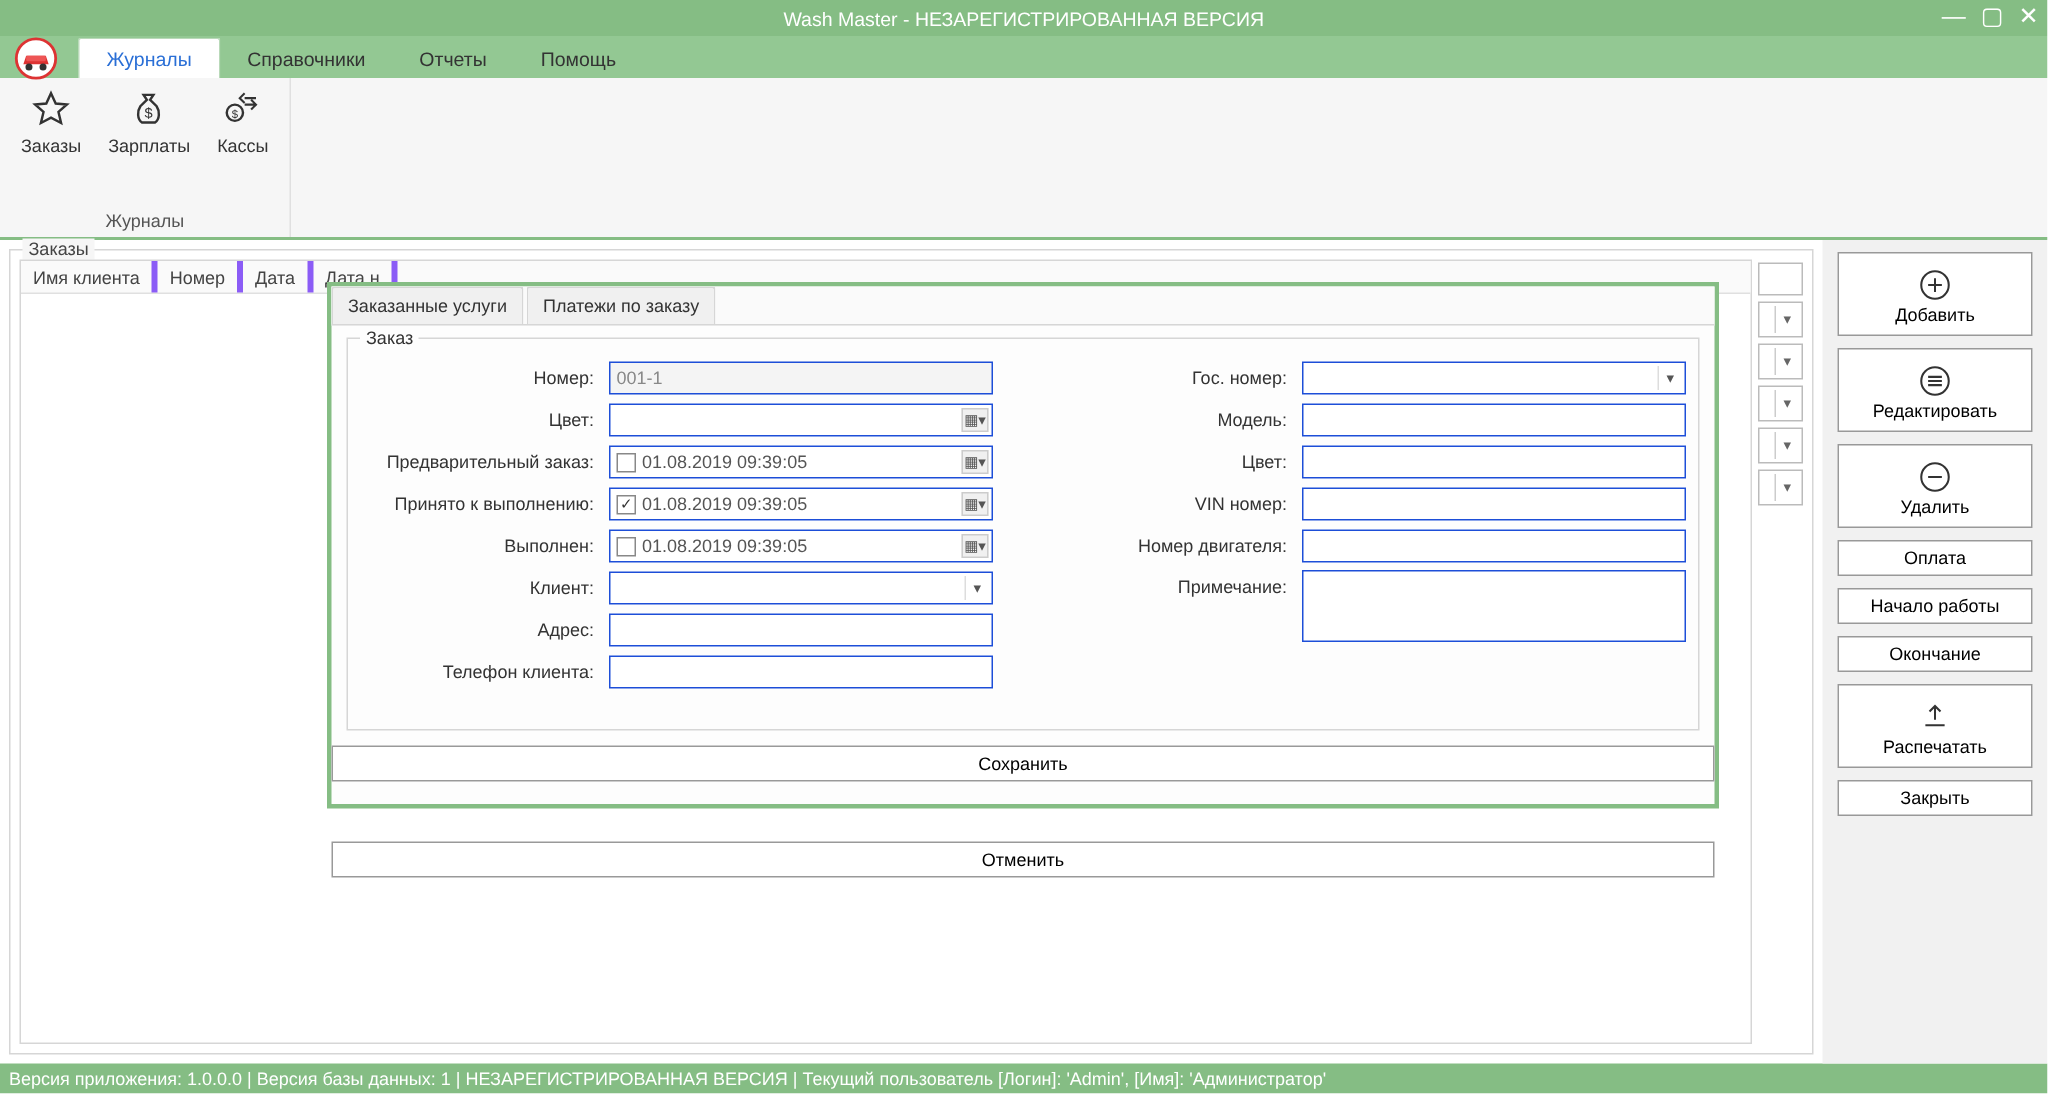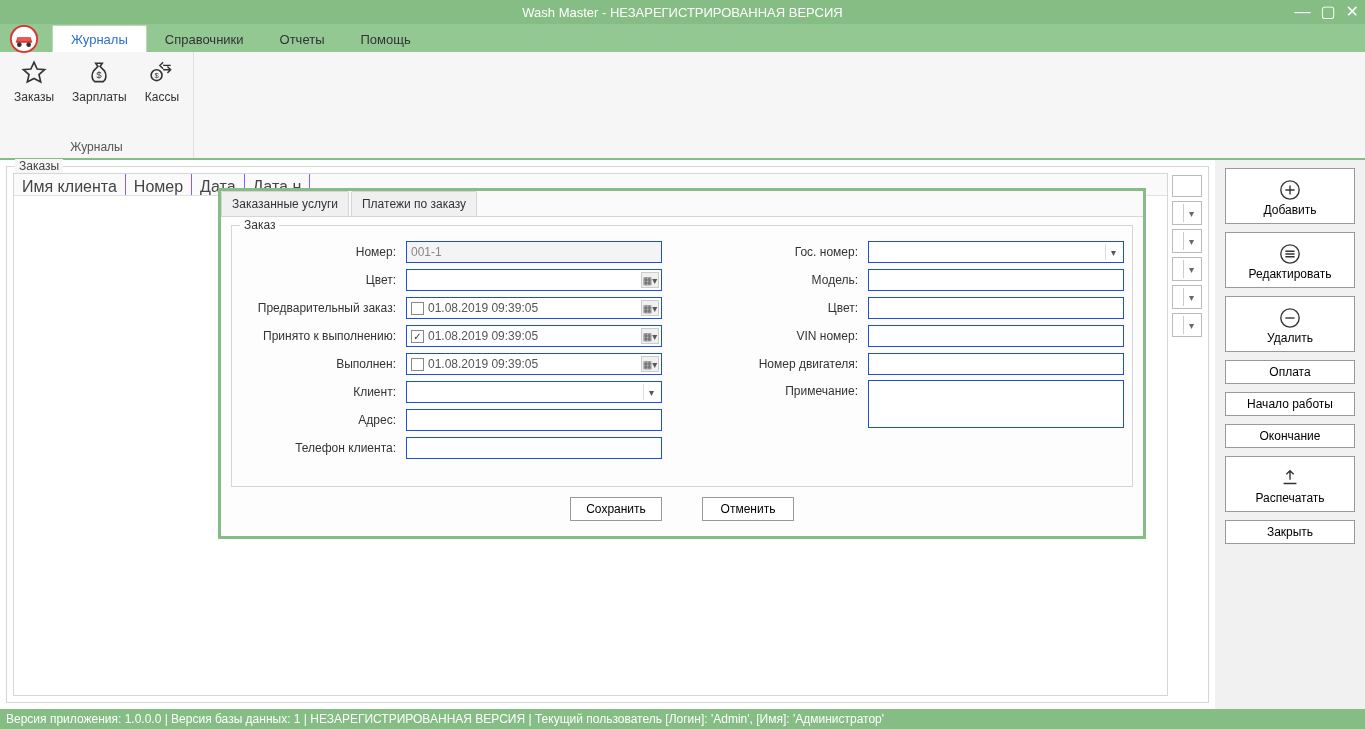--- a/index.html
+++ b/index.html
@@ -31,21 +31,21 @@
 .content { display: flex; height: calc(100% - 24px - 28px - 108px - 20px); }
 .left-panel { flex: 1; padding: 6px 6px 6px 6px; position: relative; }
 .right-panel { width: 150px; background: #f1f1f1; border-left: 0; padding: 8px 10px 0 10px; display:flex; flex-direction:column; gap:2px; align-items:flex-start; }
 
 
 .orders-group { border: 1px solid #d6d6d6; height: 100%; position: relative; background:#fff;}
 .orders-group-label { position: absolute; top: -8px; left: 8px; background:#f6f6f6; padding: 0 4px; font-size:12px; color:#444;}
 .orders-inner { padding: 6px 6px; height:100%; display:flex; }
 .orders-list { border: 1px solid #d6d6d6; flex:1; position:relative; display:flex; flex-direction:column; }
 .list-header { display:flex; border-bottom:1px solid #e0e0e0; background:#fafafa; height:22px;}
-.list-header .col { padding:4px 8px; font-size:16px; color:#444; border-right:1px solid #8b5cf6; white-space:nowrap;}
+.list-header .col { padding:4px 8px; font-size:12px; color:#444; border-right:4px solid #8b5cf6; white-space:nowrap;}
 .filter-column { width: 30px; display:flex; flex-direction:column; gap:4px; padding-top:2px; margin-left:4px;}
 .filter-cell { height:24px; border:1px solid #bbb; background:#fff; position:relative; }
 .filter-cell .drop { position:absolute; right:2px; top:2px; bottom:2px; width:16px; border-left:1px solid #ccc; display:flex; align-items:center; justify-content:center; color:#666; font-size:10px;}
 
 
 .modal { position: absolute; left: 218px; top: 188px; width: 928px; height: 351px; border: 3px solid #85bd84; background:#fdfdfd; }
 .dialog-tabs { display:flex; border-bottom:1px solid #d6d6d6; background:#fafafa;}
 .dialog-tab { padding:5px 10px; font-size:12px; border:1px solid #d6d6d6; border-bottom:none; margin-right:2px; background:#f0f0f0; cursor:pointer; border-radius:2px 2px 0 0;}
 .dialog-tab.active { background:#fff;}
 .fieldset { margin:8px 10px 4px 10px; border:1px solid #d6d6d6; padding: 8px 8px 10px 8px; position:relative; height: 262px;}
@@ -53,21 +53,21 @@
 .form-grid { display:flex; gap:40px; padding-top:6px;}
 .form-col { flex:1; display:flex; flex-direction:column; gap:4px;}
 .form-row { display:flex; align-items:center; gap:6px; height:24px;}
 .form-row label { width: 160px; text-align:right; font-size:12px; color:#333; padding-right:4px;}
 .form-row .ctrl { flex:1; height:22px; border:1px solid #1d4ed8; background:#fff; position:relative; display:flex; align-items:center; padding:0 4px; font-size:12px; color:#555;}
 .form-row .ctrl.readonly { background:#f4f4f4; color:#888;}
 .form-row .ctrl .chk { width:13px; height:13px; border:1px solid #888; margin-right:4px; display:inline-flex; align-items:center; justify-content:center; font-size:10px; color:#333;}
 .form-row .ctrl .datebtn { position:absolute; right:2px; top:2px; bottom:2px; width:18px; border:1px solid #ccc; background:#f0f0f0; display:flex; align-items:center; justify-content:center; font-size:10px; color:#555;}
 .form-row .ctrl .drop { position:absolute; right:2px; top:2px; bottom:2px; width:16px; display:flex; align-items:center; justify-content:center; color:#555; font-size:10px; border-left:1px solid #ddd;}
 .form-row .ctrl.tall { height:48px;}
-.dialog-buttons { display:flex; justify-content:center; gap:40px; padding:6px 0;}
+.dialog-buttons { display:flex; justify-content:center; gap:40px; padding:6px 0;flex-direction:column;}
 .dialog-buttons button { min-width:92px; height:24px; border:1px solid #999; background:#fff; font-size:12px; cursor:pointer;}
 
 
 .action-btn { width:100%; min-height:24px; border:1px solid #999; background:#fff; font-size:12px; cursor:pointer; display:flex; flex-direction:column; align-items:center; justify-content:center; margin-bottom:6px; padding:4px 2px;}
 .action-btn.big { padding:10px 2px 6px 2px; }
 .action-btn svg { width:22px; height:22px; margin-bottom:2px;}
 
 
 .statusbar { height:20px; background:#85bd84; color:#fff; font-size:12px; display:flex; align-items:center; padding:0 6px;}
 </style>

